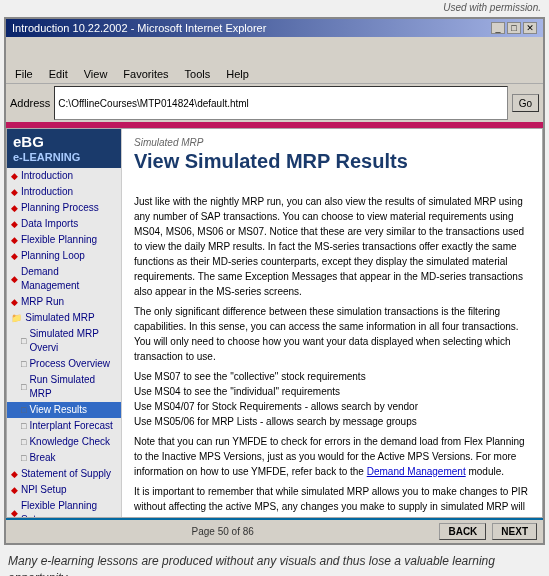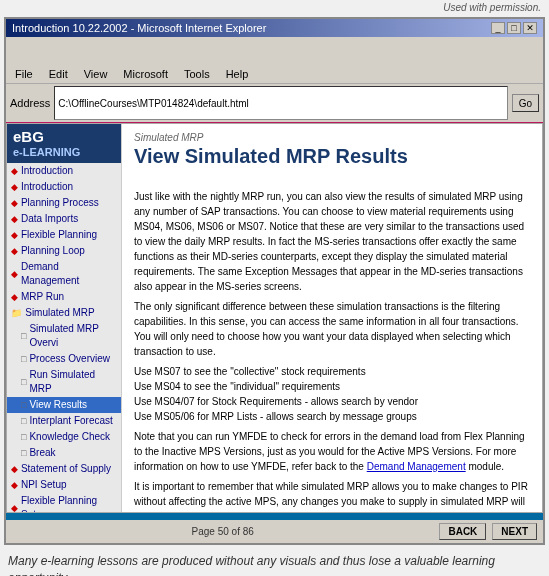--- a/index.html
+++ b/index.html
@@ -66,21 +66,21 @@
       cursor: pointer;
       padding: 1px 3px;
     }
 
     .address-bar {
       background: #d4d0c8;
       display: flex;
       align-items: center;
       padding: 2px 4px;
       gap: 4px;
-      border-bottom: 1px solid #be185d;
+      border-bottom: 6px solid #be185d;
     }
 
     .address-label {
       font-size: 11px;
       white-space: nowrap;
     }
 
     .address-input {
       flex: 1;
       border: 1px inset #888;
@@ -201,21 +201,21 @@
       margin-bottom: 5px;
     }
 
     .content-text a {
       color: #0000cc;
       text-decoration: underline;
     }
 
     .bottom-bar {
       background: #d4d0c8;
-      border-top: 7px solid #0369a1;
+      border-top: 2px solid #0369a1;
       display: flex;
       justify-content: flex-end;
       align-items: center;
       padding: 3px 6px;
       gap: 6px;
     }
 
     .page-info {
       font-size: 10px;
       flex: 1;
@@ -254,21 +254,21 @@
       <div class="title-btn">_</div>
       <div class="title-btn">□</div>
       <div class="title-btn">✕</div>
     </div>
   </div>
 
   <div class="menu-bar">
     <span class="menu-item">File</span>
     <span class="menu-item">Edit</span>
     <span class="menu-item">View</span>
-    <span class="menu-item">Microsoft</span>
+    <span class="menu-item">Favorites</span>
     <span class="menu-item">Tools</span>
     <span class="menu-item">Help</span>
   </div>
 
   <div class="address-bar">
     <span class="address-label">Address</span>
     <input class="address-input" type="text" value="C:\OfflineCourses\MTP014824\default.html" style="">
     <button class="go-btn">Go</button>
   </div>
 

